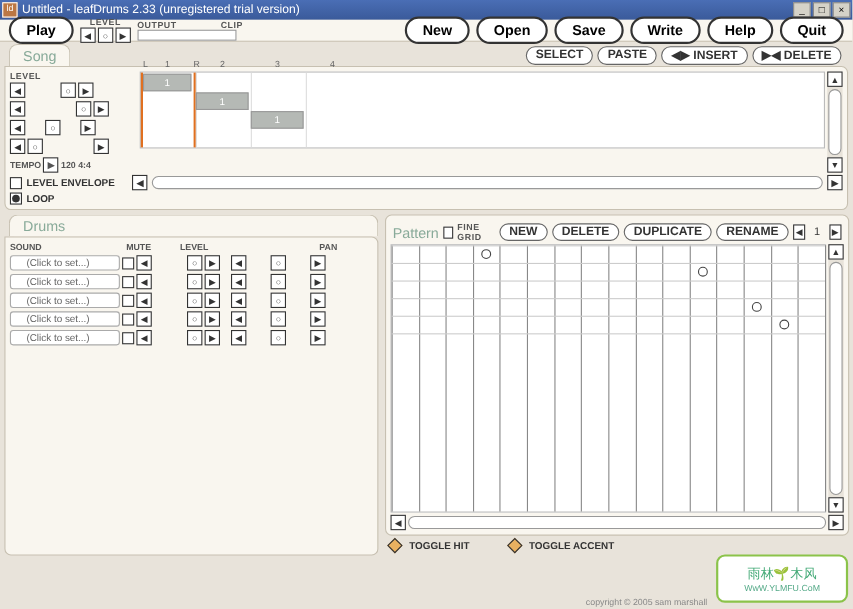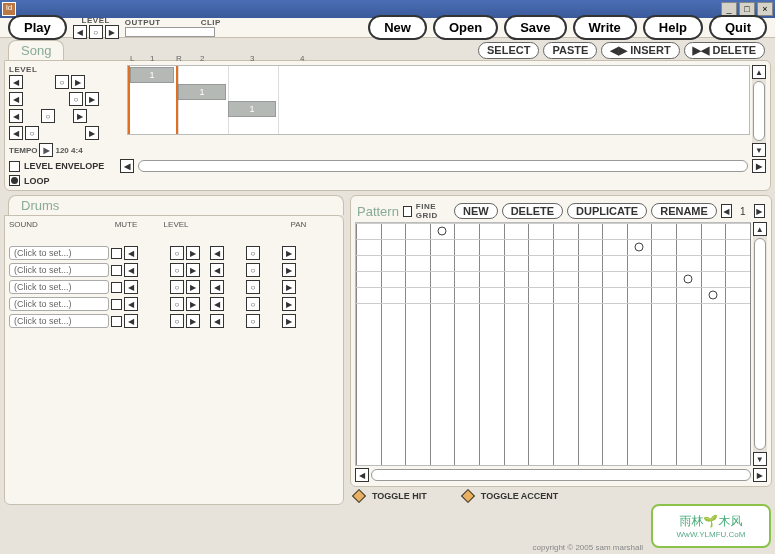--- a/index.html
+++ b/index.html
@@ -26,24 +26,24 @@
 .track-grid .orange { background: #e07020; width: 2px; }
 .track-cell { position: absolute; height: 16px; background: #b5b9b5; border: 1px solid #999; text-align: center; font-size: 9px; color: #fff; line-height: 14px; }
 .hscroll { display: flex; align-items: center; gap: 2px; margin-top: 2px; }
 .hscroll .bar { flex: 1; height: 12px; background: #fff; border: 1px solid #999; border-radius: 6px; }
 .check-row { display: flex; align-items: center; gap: 4px; font-size: 9px; font-weight: bold; margin-top: 2px; }
 .chk { width: 11px; height: 11px; border: 1px solid #333; background: #fff; }
 .chk.filled::after { content:''; display:block; width:7px; height:7px; background:#333; margin:1px; border-radius:50%; }
 .lower { display: flex; margin: 2px 4px; gap: 6px; height: 310px; }
 .drums-panel { width: 340px; display: flex; flex-direction: column; }
 .drums-body { flex: 1; }
-.drums-hdr { display: flex; font-size: 8px; font-weight: normal; color: #555; margin-bottom: 16px; gap: 23px; }
+.drums-hdr { display: flex; font-size: 8px; font-weight: bold; color: #555; margin-bottom: 2px; gap: 23px; }
 .drums-hdr .c1 { width: 102px; } .drums-hdr .c2 { width: 32px; } .drums-hdr .c3 { width: 88px; } .drums-hdr .c4 { width: 100px; text-align:center; }
 .drum-row { display: flex; align-items: center; height: 16px; gap: 2px; margin-bottom: 1px; }
-.clickset { width: 100px; background: #fff; border: 1px solid #aaa; border-radius: 3px; font-size: 9px; padding: 1px 4px; color: #666; }
+.clickset { width: 100px; background: #fff; border: 1px solid #aaa; border-radius: 3px; font-size: 9px; padding: 1px 14px; color: #666; }
 .footer-row { display: flex; align-items: center; gap: 8px; padding: 4px; font-size: 9px; font-weight: bold; }
 .diamond { width: 10px; height: 10px; border: 1px solid #333; transform: rotate(45deg); background: #e8b060; }
 .pattern-panel { flex: 1; display: flex; flex-direction: column; }
 .pattern-hdr { display: flex; align-items: center; gap: 4px; padding: 2px; }
 .pattern-grid-wrap { flex: 1; display: flex; }
 .pattern-grid { flex: 1; background: #fff; border: 1px solid #bbb; position: relative; }
 .pattern-grid .pv { position: absolute; top: 0; bottom: 0; width: 1px; background: #888; }
 .pattern-grid .ph { position: absolute; left: 0; right: 0; height: 1px; background: #ccc; }
 .ring { position: absolute; width: 9px; height: 9px; border: 1px solid #444; border-radius: 50%; background: #fff; transform: translate(-50%,-50%); cursor:pointer; }
 .vscroll { width: 14px; background: #e8e3da; display: flex; flex-direction: column; align-items: center; gap: 2px; margin-left: 2px; }
@@ -54,20 +54,21 @@
 .level-block { display:flex; flex-direction:column; align-items:center; }
 .output-block { display:flex; flex-direction:column; }
 .output-bar { width:90px; height:10px; background:#fff; border:1px solid #999; }
 .tempo-lbl { font-size:8px; font-weight:bold; color:#555; margin-top:2px; }
 </style>
 </head>
 <body>
 
 <div class="titlebar">
   <div class="icon">ld</div>
+  <span>Untitled - leafDrums 2.33 (unregistered trial version)</span>
   <div class="spacer"></div>
   <div class="winbtn">_</div>
   <div class="winbtn">□</div>
   <div class="winbtn">×</div>
 </div>
 
 <div class="toolbar">
   <button class="pillbtn">Play</button>
   <div class="level-block">
     <span class="hdrlbl">LEVEL</span>

